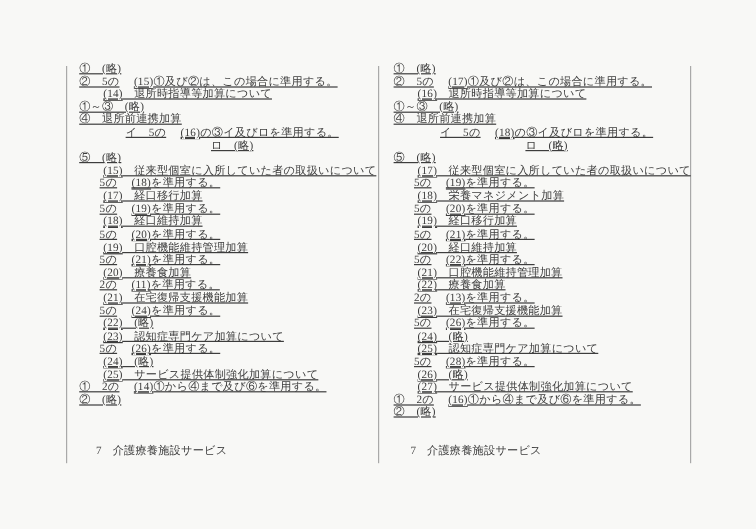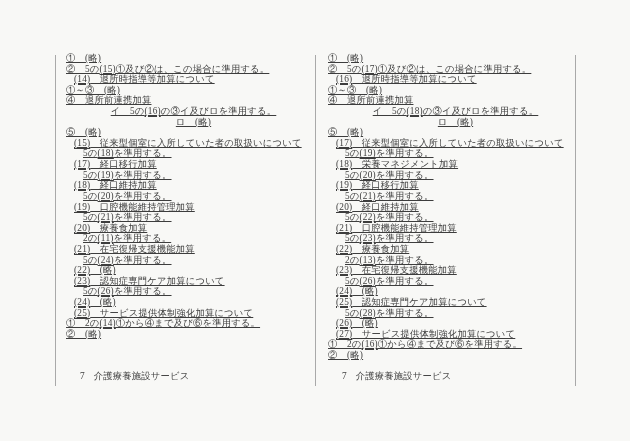--- a/index.html
+++ b/index.html
@@ -46,20 +46,21 @@
   }
   .ind0{padding-left:16px;}
   .ind1{padding-left:8px;}
   .ind2{padding-left:17px;text-align:center;}
   .ind3{padding-left:25px;}
   .seg{display:inline;}
   .seg.u{
     text-decoration:underline;
     text-decoration-thickness:0.8px;
     text-underline-offset:2px;
+    margin-left:12px;
   }
   .footer{
     position:absolute;
     top:371px;
     font-size:9.3px;
     line-height:11px;
     white-space:nowrap;
     letter-spacing:0.2px;
     margin-left:16px;
   }
@@ -120,21 +121,20 @@
         <div class="tline ind1"><span class="seg">⑤　(略)</span></div>
         <div class="tline ind0"><span class="seg u">(17)</span><span class="seg">　従来型個室に入所していた者の取扱いについて</span></div>
         <div class="tline ind3"><span class="seg">5の</span><span class="seg u">(19)</span><span class="seg">を準用する。</span></div>
         <div class="tline ind0"><span class="seg u">(18)</span><span class="seg">　栄養マネジメント加算</span></div>
         <div class="tline ind3"><span class="seg">5の</span><span class="seg u">(20)</span><span class="seg">を準用する。</span></div>
         <div class="tline ind0"><span class="seg u">(19)</span><span class="seg">　経口移行加算</span></div>
         <div class="tline ind3"><span class="seg">5の</span><span class="seg u">(21)</span><span class="seg">を準用する。</span></div>
         <div class="tline ind0"><span class="seg u">(20)</span><span class="seg">　経口維持加算</span></div>
         <div class="tline ind3"><span class="seg">5の</span><span class="seg u">(22)</span><span class="seg">を準用する。</span></div>
         <div class="tline ind0"><span class="seg u">(21)</span><span class="seg">　口腔機能維持管理加算</span></div>
-        <div class="tline ind3"><span class="seg">5の</span><span class="seg u">(23)</span><span class="seg">を準用する。</span></div>
         <div class="tline ind0"><span class="seg u">(22)</span><span class="seg">　療養食加算</span></div>
         <div class="tline ind3"><span class="seg">2の</span><span class="seg u">(13)</span><span class="seg">を準用する。</span></div>
         <div class="tline ind0"><span class="seg u">(23)</span><span class="seg">　在宅復帰支援機能加算</span></div>
         <div class="tline ind3"><span class="seg">5の</span><span class="seg u">(26)</span><span class="seg">を準用する。</span></div>
         <div class="tline ind0"><span class="seg u">(24)</span><span class="seg">　(略)</span></div>
         <div class="tline ind0"><span class="seg u">(25)</span><span class="seg">　認知症専門ケア加算について</span></div>
         <div class="tline ind3"><span class="seg">5の</span><span class="seg u">(28)</span><span class="seg">を準用する。</span></div>
         <div class="tline ind0"><span class="seg u">(26)</span><span class="seg">　(略)</span></div>
         <div class="tline ind0"><span class="seg u">(27)</span><span class="seg">　サービス提供体制強化加算について</span></div>
         <div class="tline ind1"><span class="seg">①　2の</span><span class="seg u">(16)</span><span class="seg">①から④まで及び⑥を準用する。</span></div>

